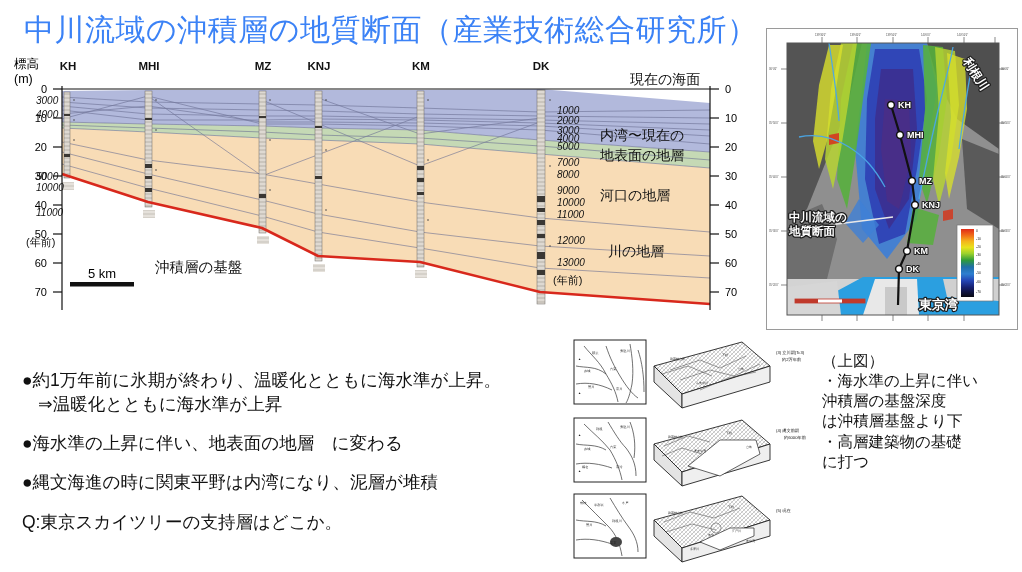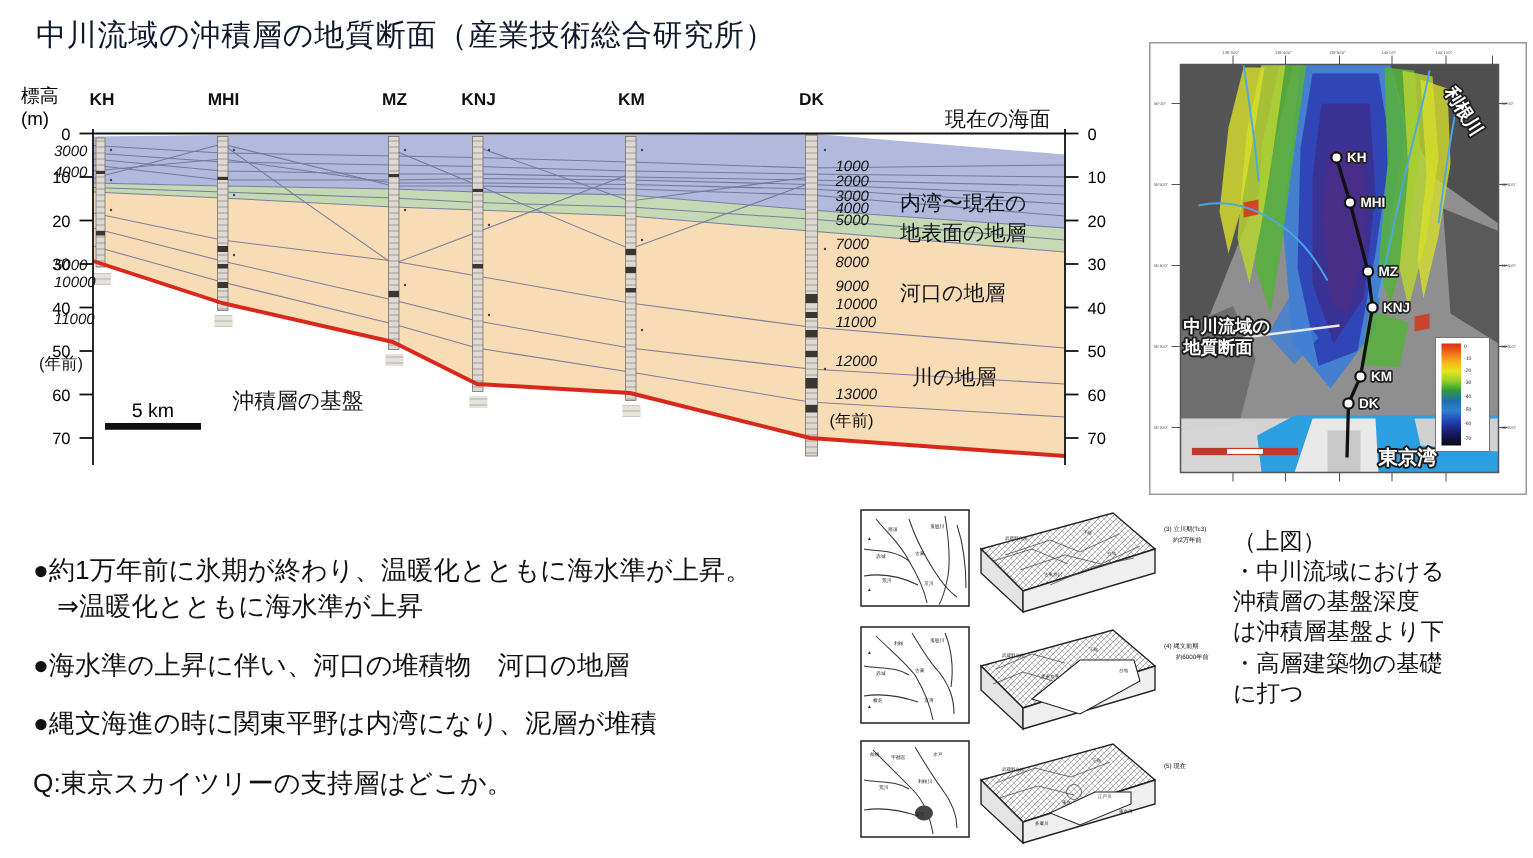--- a/index.html
+++ b/index.html
@@ -9,23 +9,23 @@
     font-family:"Liberation Sans","DejaVu Sans",sans-serif;
     color:#111;
     overflow:hidden;
     position:relative;
   }
   .abs{position:absolute;}
 
   
   #title{
     left:24px;top:10px;
-    font-size:20px;
+    font-size:30px;
     letter-spacing:0.5px;
-    color:#0f172a;
+    color:#3b82f6;
     white-space:nowrap;
   }
 
   
   #section-wrap{left:0px;top:56px;width:770px;height:262px;}
   #section-svg{display:block;}
 
   
   #map-wrap{left:766px;top:28px;width:250px;height:300px;}
   #map-svg{display:block;border:1px solid #9a9a9a;background:#fff;}
@@ -421,21 +421,21 @@
     </g>
   </svg>
 </div>
 
 <div class="abs" id="bullets">
   <div class="bullet">
     <span>●約1万年前に氷期が終わり、温暖化とともに海水準が上昇。</span>
     <span class="sub">⇒温暖化とともに海水準が上昇</span>
   </div>
   <div class="bullet">
-    <span>●海水準の上昇に伴い、河口の堆積物　河口の地層</span>
+    <span>●海水準の上昇に伴い、地表面の地層　に変わる</span>
   </div>
   <div class="bullet">
     <span>●縄文海進の時に関東平野は内湾になり、泥層が堆積</span>
   </div>
   <div class="bullet q">
     <span>Q:東京スカイツリーの支持層はどこか。</span>
   </div>
 </div>
 
 <div class="abs" id="panels">
@@ -562,18 +562,18 @@
         <text class="lbl" x="120" y="214">多摩川</text>
         <text class="lbl" x="176" y="206">東京湾</text>
       </g>
       <text class="lbl" x="206" y="176" font-size="4.2" fill="#111">(5) 現在</text>
     </g>
   </svg>
 </div>
 
 <div class="abs" id="right-note">
   <div>（上図）</div>
-  <div>・中川流域における</div>
+  <div>・海水準の上昇に伴い</div>
   <div>沖積層の基盤深度</div>
   <div>は沖積層基盤より下</div>
   <div>・高層建築物の基礎</div>
   <div>に打つ</div>
 </div>
 
 </body></html>

